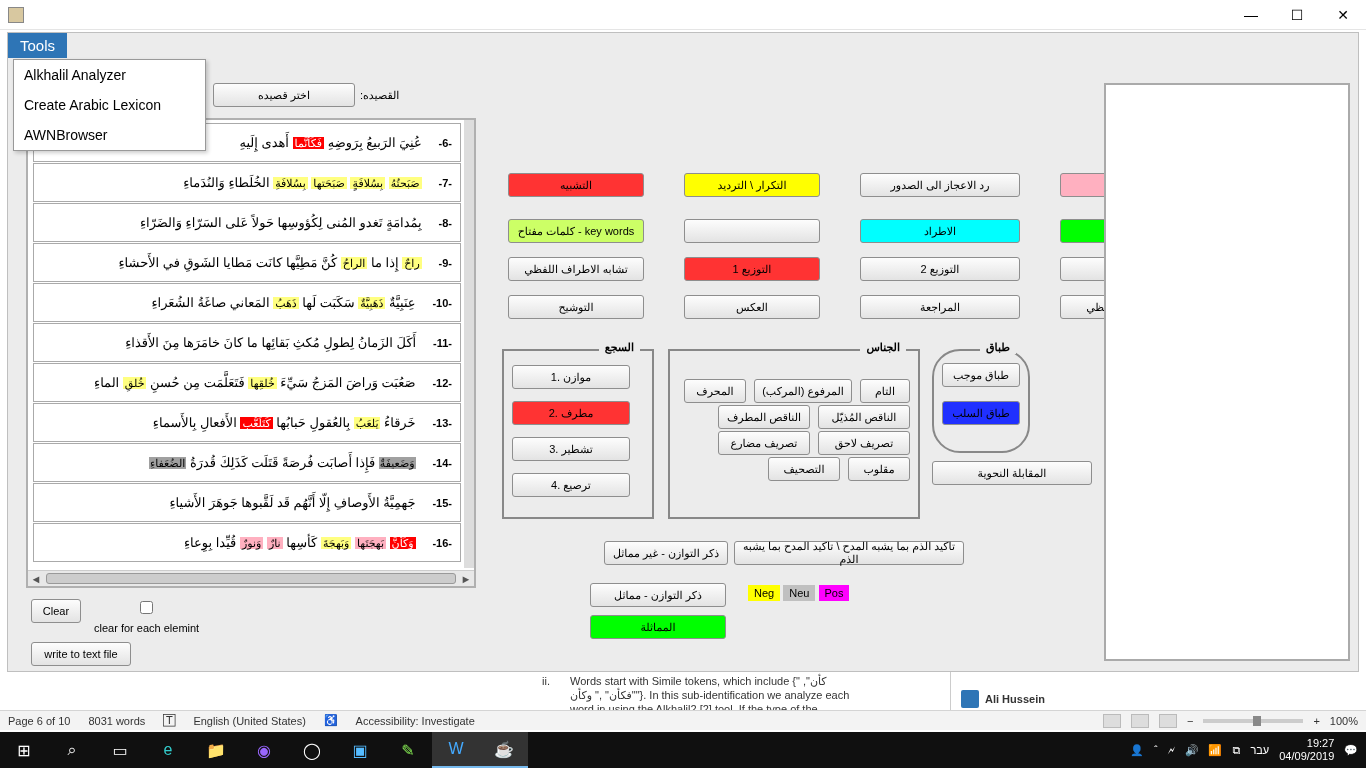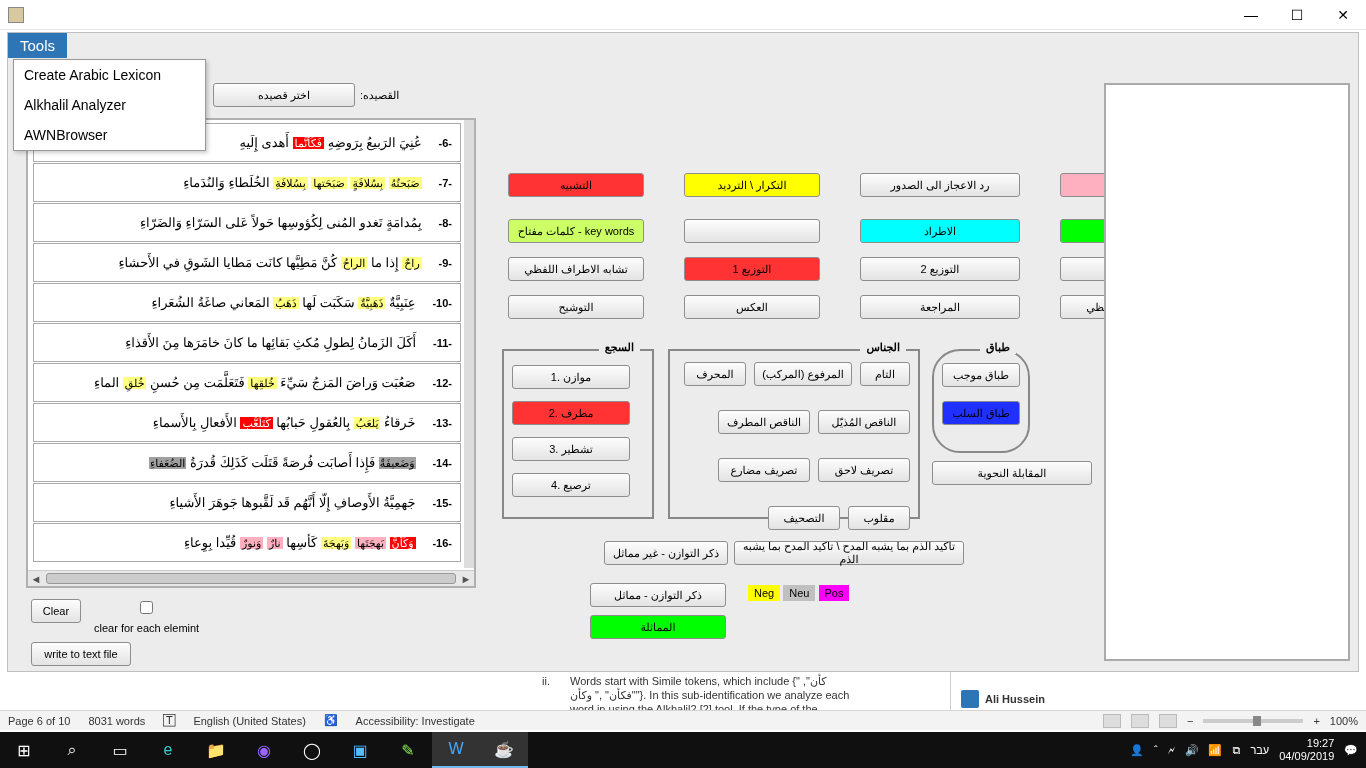--- a/index.html
+++ b/index.html
@@ -87,22 +87,22 @@
   </div>
 </div>
 
 <div class="app">
 
   <div class="menu-bar">
     <span class="menu-item">Tools</span>
   </div>
 
   <div class="dropdown">
+    <div>Alkhalil Analyzer</div>
     <div>Create Arabic Lexicon</div>
-    <div>Alkhalil Analyzer</div>
     <div>AWNBrowser</div>
   </div>
 
   <button class="btn" style="position:absolute; left:205px; top:50px; width:142px;">اختر قصيده</button>
   <span style="position:absolute; left:352px; top:56px; direction:rtl">القصيده:</span>
 
   <div class="poem-panel">
     <div class="inner" id="poem-inner">
         <div class="poem-line"><span class="num">-6-</span> &nbsp; عُنِيَ الرَبيعُ بِرَوضِهِ <span class="hl-red">فَكَأَنَّما</span>  أَهدى إِلَيهِ</div>
         <div class="poem-line"><span class="num">-7-</span> &nbsp; <span class="hl-lyel">صَبَحتُهُ</span> <span class="hl-lyel">بِسُلافَةٍ</span> <span class="hl-lyel">صَبَحَتها</span>  <span class="hl-lyel">بِسُلافَةِ</span> الخُلَطاءِ وَالنُدَماءِ</div>
@@ -164,21 +164,21 @@
     <div style="display:flex; flex-direction:column; gap:12px; margin-top:6px;">
       <button class="btn sm">1. موازن</button>
       <button class="btn sm red">2. مطرف</button>
       <button class="btn sm">3. تشطير</button>
       <button class="btn sm">4. ترصيع</button>
     </div>
   </div>
 
   <div class="grp" style="left:660px; top:316px; width:252px; height:170px;">
     <span class="grp-label">الجناس</span>
-    <div style="display:flex; flex-direction:column; gap:24px; margin-top:3px;">
+    <div style="display:flex; flex-direction:column; gap:2px; margin-top:20px;">
       <div style="display:flex; gap:8px; justify-content:flex-end;">
         <button class="btn" style="width:62px">المحرف</button>
         <button class="btn" style="width:98px">المرفوع (المركب)</button>
         <button class="btn" style="width:50px">التام</button>
       </div>
       <div style="display:flex; gap:8px; justify-content:flex-end;">
         <button class="btn" style="width:92px">الناقص المطرف</button>
         <button class="btn" style="width:92px">الناقص المُذيّل</button>
       </div>
       <div style="display:flex; gap:8px; justify-content:flex-end;">

